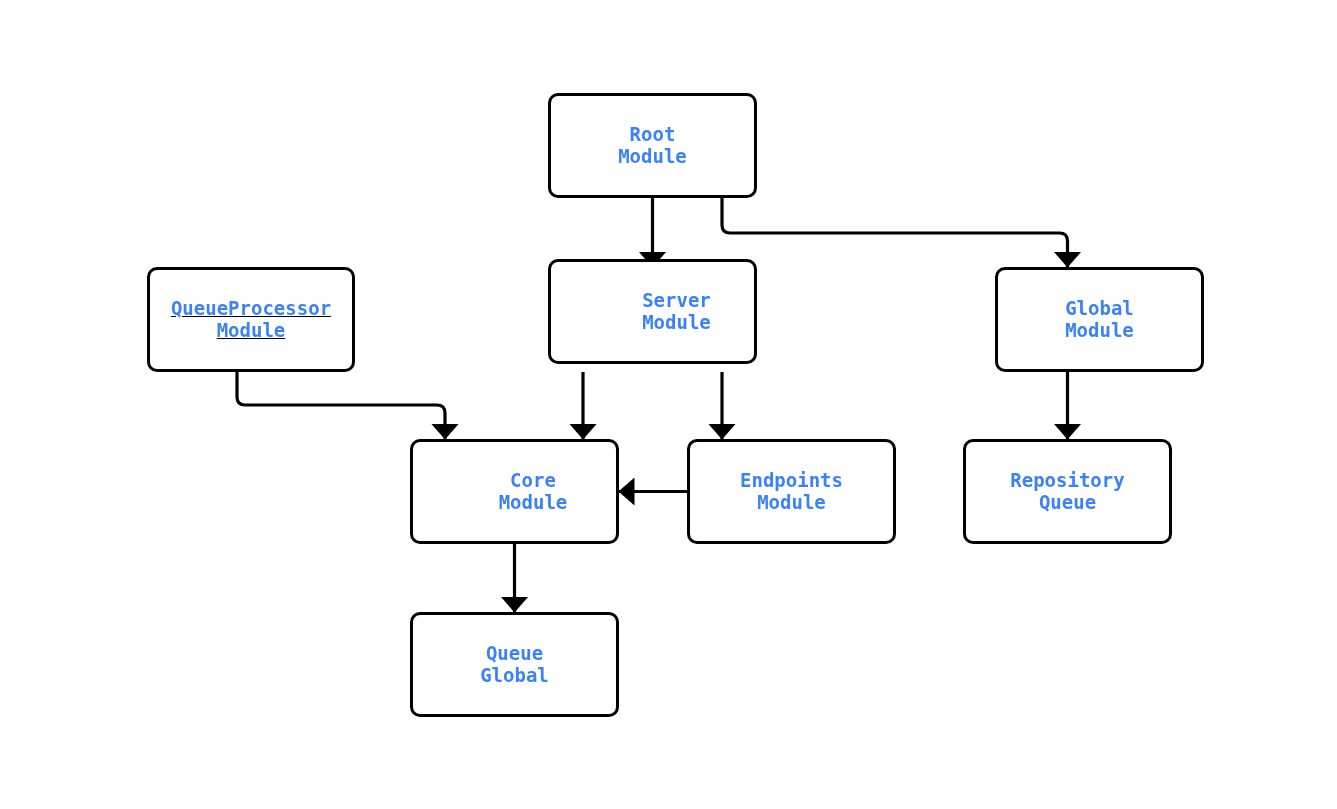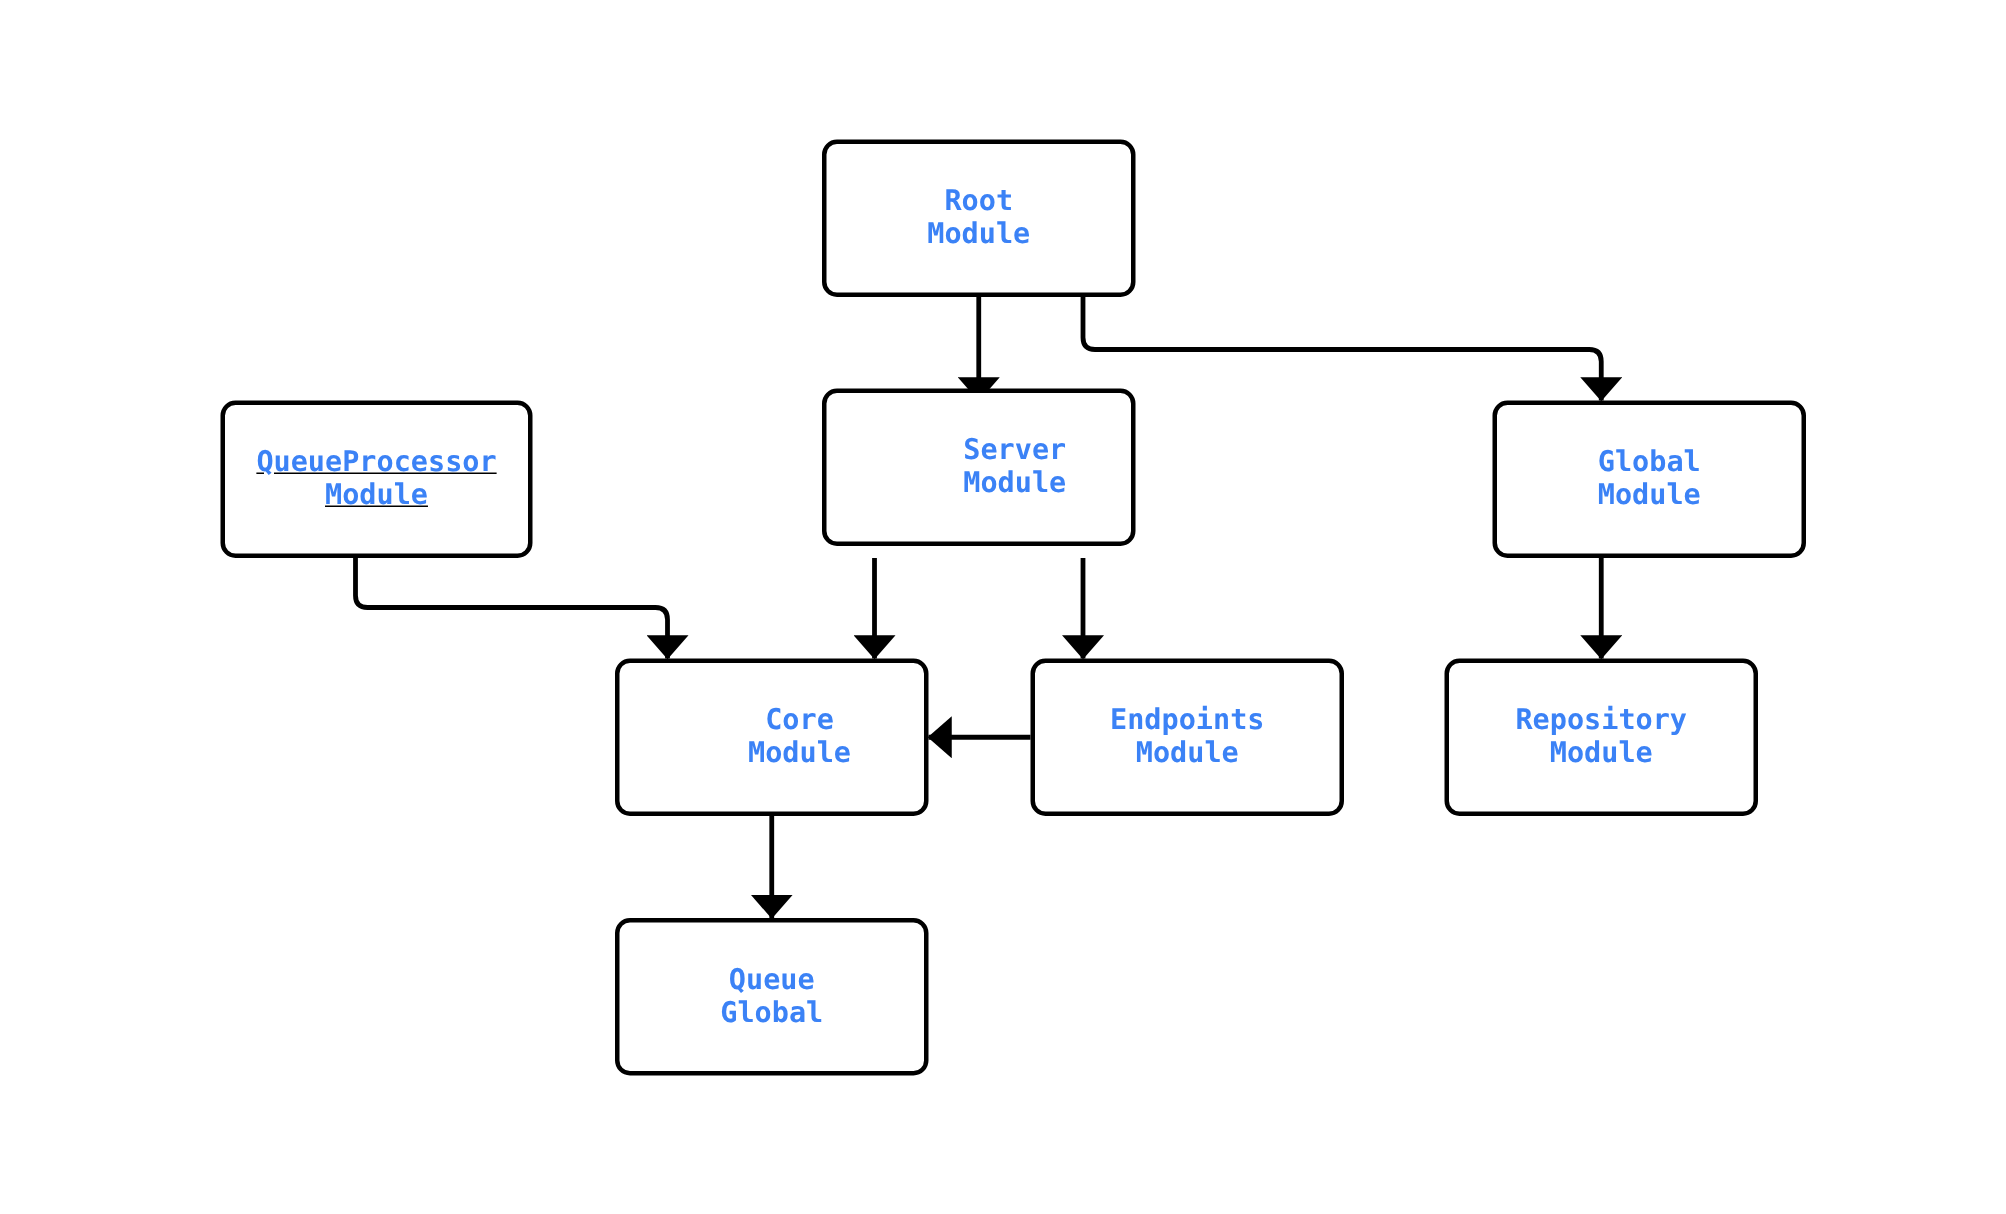--- a/index.html
+++ b/index.html
@@ -88,21 +88,21 @@
 Module</span>
   </div>
 
   <div class="node" style="left:687px; top:439px; width:209px; height:105px;">
     <span class="node-label">Endpoints
 Module</span>
   </div>
 
   <div class="node" style="left:963px; top:439px; width:209px; height:105px;">
     <span class="node-label">Repository
-Module</span>
+Queue</span>
   </div>
 
   <div class="node" style="left:410px; top:612px; width:209px; height:105px;">
     <span class="node-label">Queue
 Global</span>
   </div>
 
 </div>
 
 </body></html>

